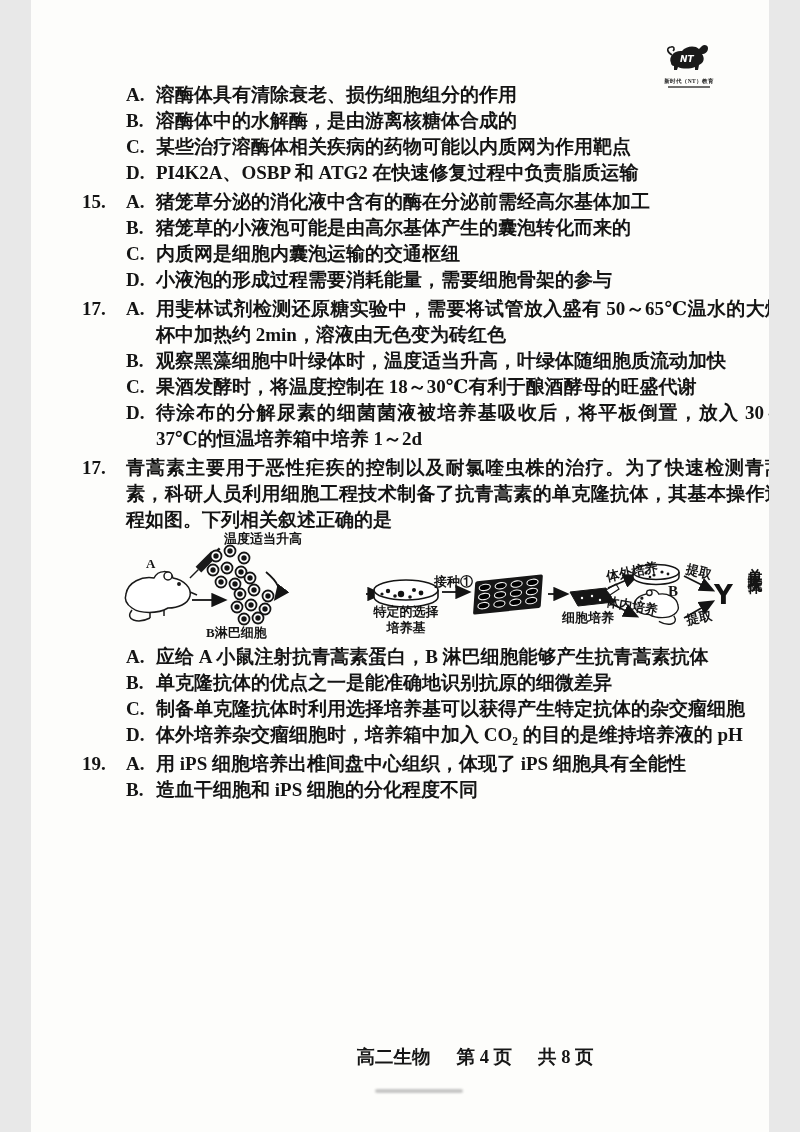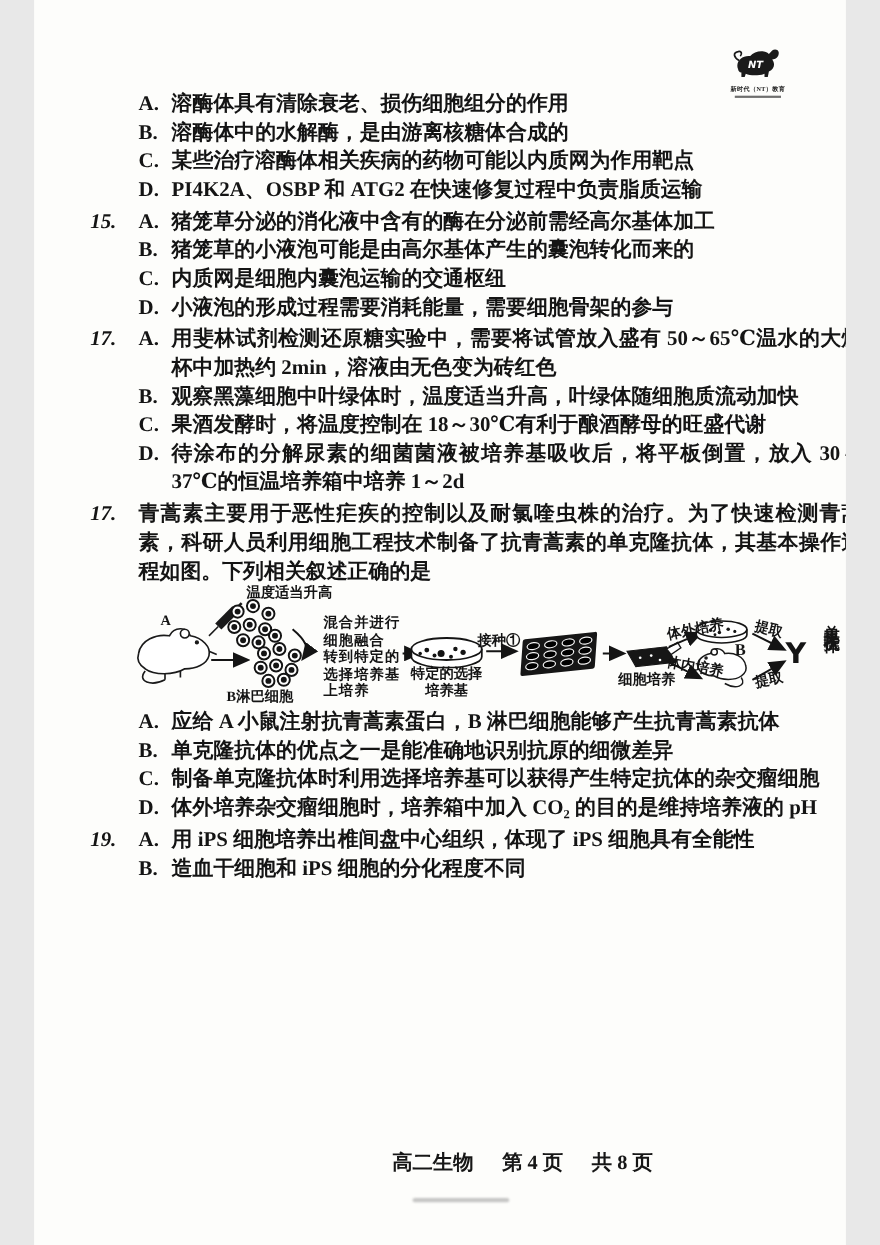--- a/index.html
+++ b/index.html
@@ -7,21 +7,21 @@
     position:relative;width:738px;height:1132px;margin:0 auto;
     background:#fdfdfb;overflow:hidden;
     font-family:"Liberation Serif","DejaVu Serif",serif;
     color:#141414;
   }
   .content{
     position:absolute;top:82px;left:95px;width:658px;
     font-size:19px;line-height:26px;font-weight:600;
   }
   .question{position:relative;margin-bottom:3px;}
-  .qnum{position:absolute;left:-44px;top:0;width:40px;font-style:italic;}
+  .qnum{position:absolute;left:-44px;top:0;width:40px;}
   .stem{text-align:justify;}
   .option{display:flex;}
   .opt-label{flex:0 0 30px;}
   .opt-text{flex:1;text-align:justify;}
 
   
   .diagram{position:relative;height:108px;width:648px;margin:1px 0 2px -6px;}
   .diagram svg{position:absolute;left:0;top:0;}
   .dlabel{
     position:absolute;font-size:13px;line-height:15.5px;font-weight:700;
@@ -274,25 +274,20 @@
             <path d="M12,44 C4,56 20,60 34,52" fill="none"></path>
           </g>
 
           <line x1="564" y1="42" x2="592" y2="56" stroke="#141414" stroke-width="1.8" marker-end="url(#ah)"></line>
           <line x1="564" y1="84" x2="592" y2="68" stroke="#141414" stroke-width="1.8" marker-end="url(#ah)"></line>
         </svg>
 
         <div class="dlabel" style="left:26px;top:22px;">A</div>
         <div class="dlabel" style="left:104px;top:-3px;">温度适当升高</div>
         <div class="dlabel" style="left:86px;top:91px;">B淋巴细胞</div>
-        <div class="dlabel" style="left:174px;top:24px;letter-spacing:1px;">混合并进行
-细胞融合
-转到特定的
-选择培养基
-上培养</div>
         <div class="dlabel center" style="left:250px;top:70px;width:72px;">特定的选择
 培养基</div>
         <div class="dlabel" style="left:314px;top:40px;">接种①</div>
         <div class="dlabel" style="left:442px;top:76px;">细胞培养</div>
         <div class="dlabel" style="left:486px;top:30px;transform:rotate(-11deg);">体外培养</div>
         <div class="dlabel" style="left:486px;top:64px;transform:rotate(10deg);">体内培养</div>
         <div class="dlabel" style="left:566px;top:30px;transform:rotate(14deg);">提取</div>
         <div class="dlabel" style="left:566px;top:76px;transform:rotate(-12deg);">提取</div>
         <div class="dlabel" style="left:548px;top:50px;font-size:15px;">B</div>
         <div class="y-glyph" style="left:594px;top:48px;">Y</div>

